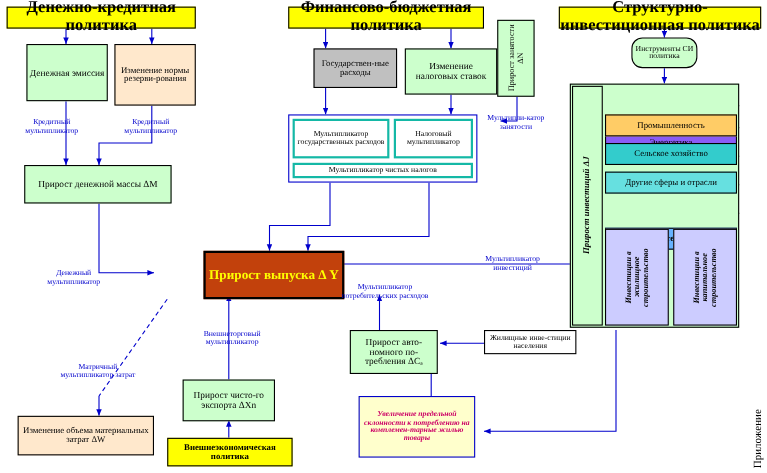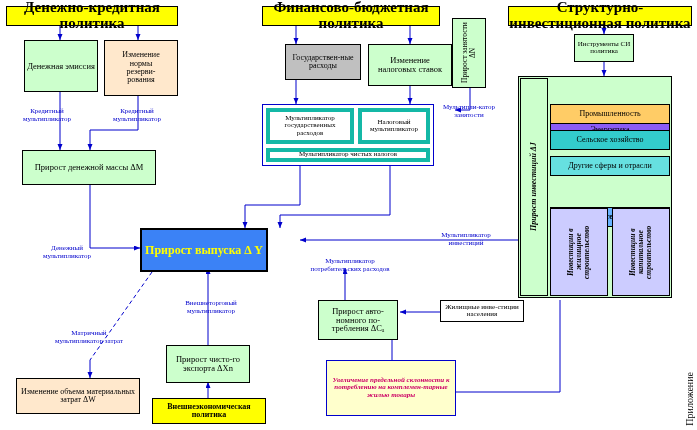--- a/index.html
+++ b/index.html
@@ -5,22 +5,22 @@
   html,body{margin:0;padding:0;}
   body{width:697px;height:430px;background:#ffffff;font-family:"Liberation Serif",serif;overflow:hidden;}
   #stage{position:relative;width:697px;height:430px;}
   .box{position:absolute;box-sizing:border-box;display:flex;align-items:center;justify-content:center;text-align:center;line-height:1.05;}
   .lbl{position:absolute;color:#0000cc;font-size:7px;line-height:1.1;text-align:center;}
   svg.wires{position:absolute;left:0;top:0;width:697px;height:430px;}
   .b-yellow{background:#ffff00;border:1px solid #000;font-weight:bold;font-size:15px;}
   .b-green{background:#ccffcc;border:1px solid #000;font-size:8.5px;}
   .b-peach{background:#ffe8cc;border:1px solid #000;font-size:8px;}
   .b-gray{background:#c0c0c0;border:1px solid #000;font-size:8px;}
-  .b-blueline{background:#ffffff;border:4px solid #14b8a6;color:#000;font-size:7px;}
-  .b-red{background:#3b82f6;border:2px solid #000;color:#ffff00;font-weight:bold;font-size:12px;}
+  .b-blueline{background:#ffffff;border:2px solid #14b8a6;color:#000;font-size:7px;}
+  .b-red{background:#c2410c;border:2px solid #000;color:#ffff00;font-weight:bold;font-size:12px;margin-left:45px;}
   .b-plain{background:#ffffff;border:1px solid #000;font-size:7.5px;}
   .b-mag{background:#ffffcc;border:1px solid #0000cc;color:#cc0066;font-weight:bold;font-style:italic;font-size:7px;}
   .b-orange{background:#ffcc66;border:1px solid #000;font-size:8px;}
   .b-gold{background:#8b5cf6;border:1px solid #000;font-size:8px;margin-top:38px;}
   .b-cyan{background:#33cccc;border:1px solid #000;font-size:8px;}
   .b-cyan2{background:#66e0e0;border:1px solid #000;font-size:8px;}
   .b-skyb{background:#66b2ff;border:1px solid #000;font-weight:bold;font-size:8px;margin-top:25px;}
   .b-lav{background:#ccccff;border:1px solid #000;font-size:8px;}
   .vert{writing-mode:vertical-rl;transform:rotate(180deg);}
   .ital{font-style:italic;font-weight:bold;}
@@ -91,59 +91,59 @@
       <path d="M640,168 L672,168" marker-end="url(#ahk)"></path>
       <path d="M640,194 L672,194" marker-end="url(#ahk)"></path>
     </g>
   </svg>
 
   <div class="box b-yellow" style="left:6px;top:6px;width:172px;height:20px;">Денежно-кредитная политика</div>
   <div class="box b-yellow" style="left:262px;top:6px;width:178px;height:20px;">Финансово-бюджетная политика</div>
   <div class="box b-yellow" style="left:508px;top:6px;width:184px;height:20px;">Структурно-инвестиционная политика</div>
 
   <div class="box b-green" style="left:24px;top:40px;width:74px;height:52px;padding:2px;">Денежная эмиссия</div>
-  <div class="box b-peach" style="left:104px;top:40px;width:74px;height:56px;padding:14px;">Изменение нормы резерви-рования</div>
+  <div class="box b-peach" style="left:104px;top:40px;width:74px;height:56px;padding:2px;">Изменение нормы резерви-рования</div>
   <div class="lbl" style="left:14px;top:108px;width:66px;">Кредитный мультипликатор</div>
   <div class="lbl" style="left:104px;top:108px;width:66px;">Кредитный мультипликатор</div>
   <div class="box b-green" style="left:22px;top:150px;width:134px;height:35px;padding:2px;">Прирост денежной массы ΔM</div>
   <div class="lbl" style="left:32px;top:245px;width:70px;">Денежный мультипликатор</div>
 
   <div class="box b-gray" style="left:258px;top:44px;width:76px;height:36px;padding:2px;margin-left:27px;">Государствен-ные расходы</div>
   <div class="box b-green" style="left:368px;top:44px;width:84px;height:42px;padding:2px;">Изменение налоговых ставок</div>
 
   <div class="box" style="left:262px;top:104px;width:172px;height:62px;border:1px solid #0000cc;background:#ffffff;"></div>
   <div class="box b-blueline" style="left:266px;top:108px;width:88px;height:36px;padding:2px;">Мультипликатор государственных расходов</div>
   <div class="box b-blueline" style="left:358px;top:108px;width:72px;height:36px;padding:2px;">Налоговый мультипликатор</div>
   <div class="box b-blueline" style="left:266px;top:148px;width:164px;height:14px;padding:1px;">Мультипликатор чистых налогов</div>
 
   <div class="box b-green vert" style="left:452px;top:18px;width:34px;height:70px;padding:2px;font-size:7.5px;">Прирост занятости ΔN</div>
   <div class="lbl" style="left:440px;top:104px;width:58px;">Мультипли-катор занятости</div>
 
-  <div class="box b-green" style="left:574px;top:34px;width:60px;height:28px;padding:2px;font-size:7px;">Инструменты СИ политика</div>
+  <div class="box b-green" style="left:574px;top:34px;width:60px;height:28px;padding:2px;font-size:7px;border-radius:10px;">Инструменты СИ политика</div>
 
   <div class="box" style="left:518px;top:76px;width:154px;height:222px;border:1px solid #000;background:#ccffcc;"></div>
   <div class="box b-green vert ital" style="left:520px;top:78px;width:28px;height:218px;font-size:8px;">Прирост инвестиций ΔJ</div>
 
   <div class="box b-gold" style="left:550px;top:82px;width:120px;height:20px;">Энергетика</div>
   <div class="box b-orange" style="left:550px;top:104px;width:120px;height:20px;">Промышленность</div>
   <div class="box b-cyan" style="left:550px;top:130px;width:120px;height:20px;">Сельское хозяйство</div>
   <div class="box b-cyan2" style="left:550px;top:156px;width:120px;height:20px;">Другие сферы и отрасли</div>
   <div class="box b-skyb" style="left:550px;top:182px;width:120px;height:20px;">Строительство</div>
 
   <div class="box b-lav vert ital" style="left:550px;top:208px;width:58px;height:88px;font-size:7.5px;">Инвестиции  в  жилищное строительство</div>
   <div class="box b-lav vert ital" style="left:612px;top:208px;width:58px;height:88px;font-size:7.5px;">Инвестиции  в  капитальное строительство</div>
 
   <div class="lbl" style="left:428px;top:232px;width:76px;">Мультипликатор инвестиций</div>
 
   <div class="box b-red" style="left:140px;top:228px;width:128px;height:44px;padding:2px;">Прирост выпуска Δ Y</div>
 
   <div class="box b-green" style="left:318px;top:300px;width:80px;height:40px;padding:2px;">Прирост авто-номного по-требления ΔCₐ</div>
   <div class="lbl" style="left:310px;top:258px;width:80px;">Мультипликатор потребительских расходов</div>
   <div class="box b-plain" style="left:440px;top:300px;width:84px;height:22px;padding:1px;font-size:7px;">Жилищные инве-стиции населения</div>
-  <div class="box b-mag" style="left:326px;top:360px;width:130px;height:56px;padding:2px;">Увеличение предельной склонности к потреблению на комплемен-тарные жилью товары</div>
+  <div class="box b-mag" style="left:326px;top:360px;width:106px;height:56px;padding:2px;">Увеличение предельной склонности к потреблению на комплемен-тарные жилью товары</div>
 
   <div class="lbl" style="left:176px;top:300px;width:70px;">Внешнеторговый мультипликатор</div>
   <div class="box b-green" style="left:166px;top:345px;width:84px;height:38px;padding:2px;">Прирост чисто-го экспорта ΔXn</div>
   <div class="box b-yellow" style="left:152px;top:398px;width:114px;height:26px;font-size:8px;">Внешнеэкономическая политика</div>
 
   <div class="lbl" style="left:52px;top:330px;width:74px;">Матричный мультипликатор затрат</div>
   <div class="box b-peach" style="left:16px;top:378px;width:124px;height:36px;padding:2px;">Изменение  объема материальных затрат ΔW</div>
 
   <div class="appendix">Приложение</div>
 </div>

